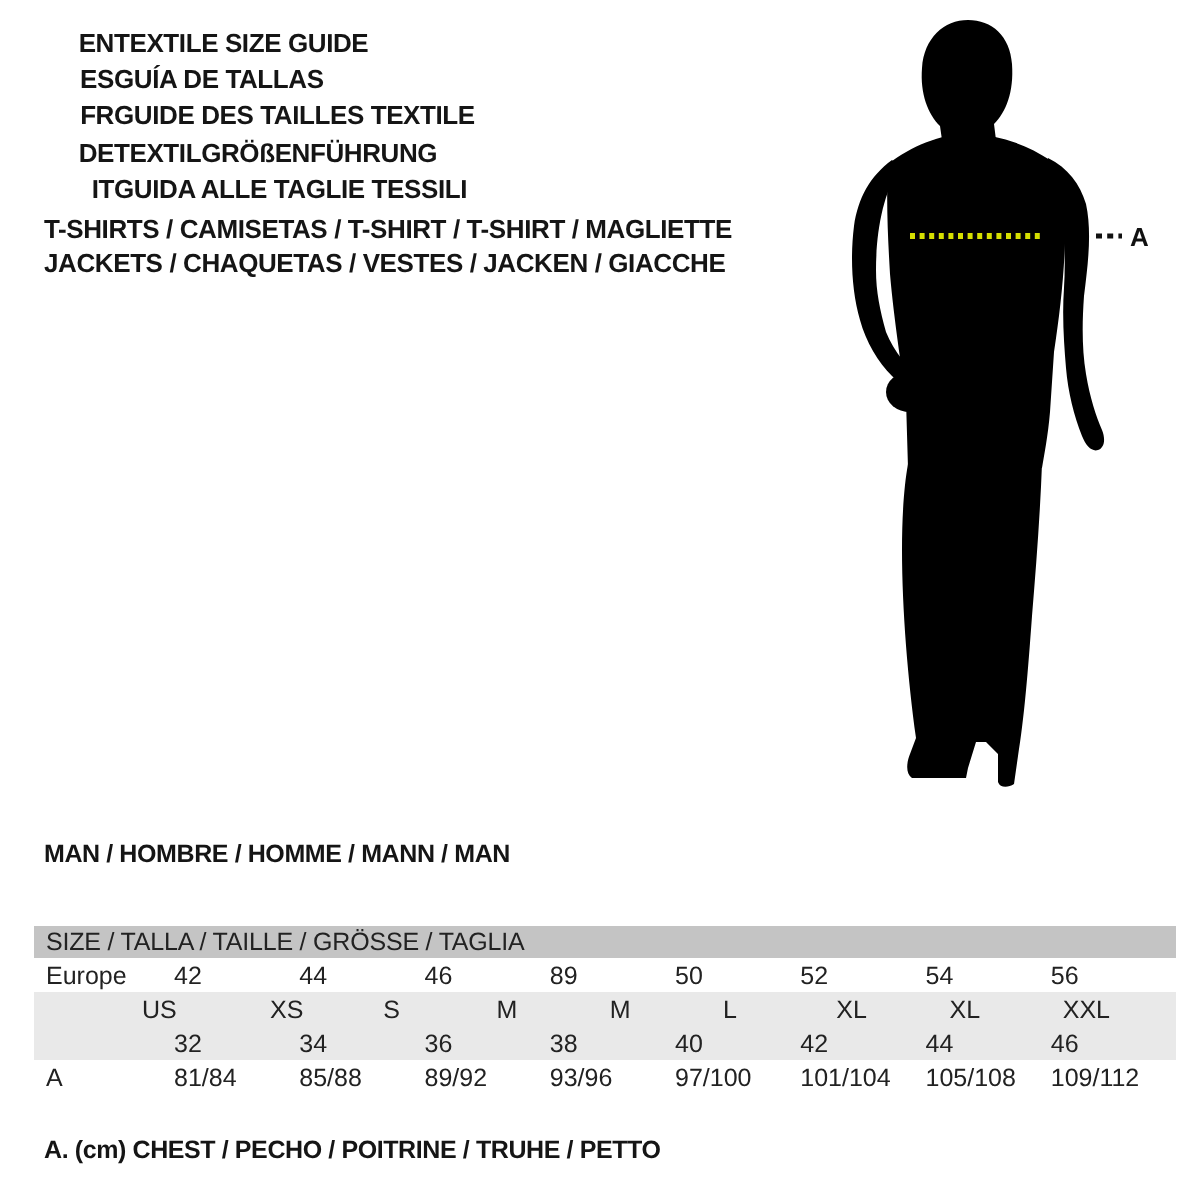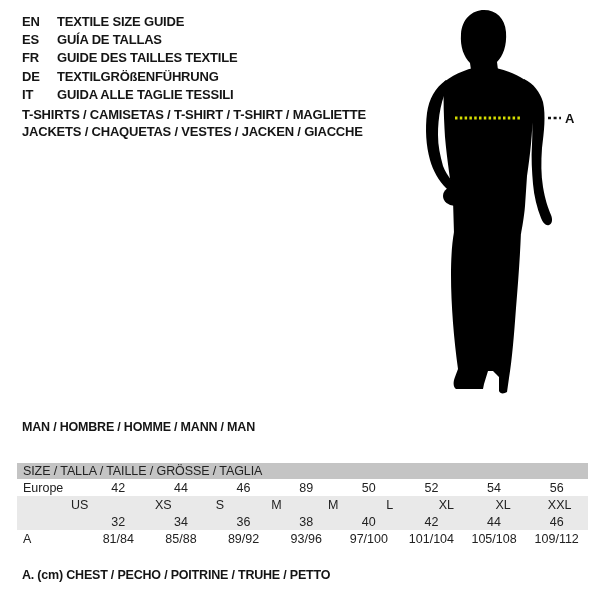--- a/index.html
+++ b/index.html
@@ -3,39 +3,39 @@
 <meta charset="utf-8">
 <style>
   html,body{margin:0;padding:0;}
   body{
     width:600px;height:600px;position:relative;background:#ffffff;
     font-family:"Liberation Sans", sans-serif;color:#151515;overflow:hidden;
   }
   
   .lang-list{position:absolute;left:22px;top:12px;}
   .lang-row{display:flex;height:18.4px;align-items:center;
-    font-size:13px;font-weight:bold;letter-spacing:-0.2px;}
+    font-size:13px;font-weight:bold;letter-spacing:-0.2px;text-align:right;}
   .lang-code{width:35px;flex:0 0 35px;}
   
   .categories{position:absolute;left:22px;top:107px;
     font-size:13px;font-weight:bold;line-height:16.5px;letter-spacing:-0.2px;}
   
   .figure-wrap{position:absolute;left:400px;top:0;width:200px;height:400px;}
   .figure-wrap svg{display:block;width:200px;height:400px;}
   .measure-label{font-family:"Liberation Sans", sans-serif;font-size:13px;font-weight:bold;fill:#111;}
   
   .section-title{position:absolute;left:22px;top:420px;
     font-size:12.5px;font-weight:bold;letter-spacing:-0.2px;}
   
   .size-table{position:absolute;left:17px;top:448px;width:571px;font-size:12.5px;}
   .table-header{height:16px;display:flex;align-items:center;padding-left:6px;
     letter-spacing:-0.1px;color:#222;margin-top:15px;}
   .t-row{display:flex;height:17px;align-items:center;color:#222;}
   .t-label{flex:0 0 64px;padding-left:6px;}
-  .t-cell{flex:1 1 0;text-align:center;}
+  .t-cell{flex:1 1 0;}
   
   .footnote{position:absolute;left:22px;top:568px;
     font-size:12.5px;font-weight:bold;letter-spacing:-0.2px;}
 </style>
 </head>
 <body>
 
 <div class="lang-list">
   <div class="lang-row">
     <span class="lang-code">EN</span>

